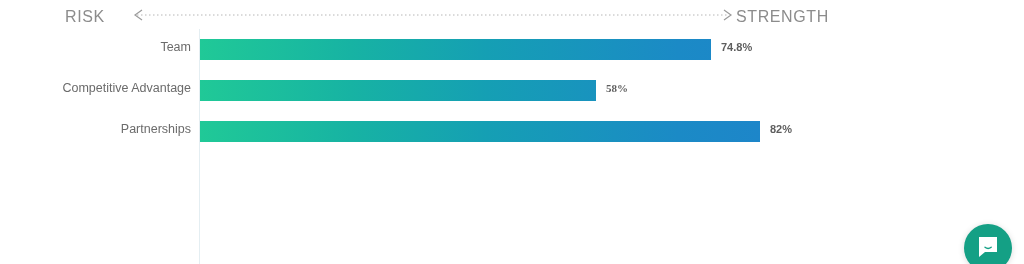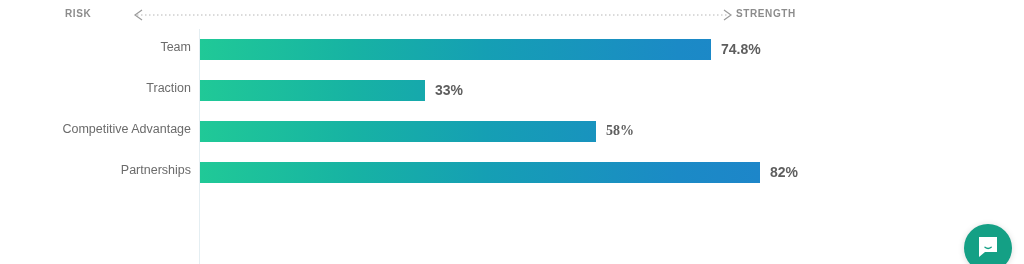--- a/index.html
+++ b/index.html
@@ -21,22 +21,22 @@
   .scale-header {
     position: absolute;
     left: 0;
     top: 0;
     width: 1024px;
     height: 29px;
     display: flex;
     align-items: center;
   }
   .scale-label {
-    font-size: 10px;
-    font-weight: bold;
+    font-size: 16px;
+    font-weight: normal;
     letter-spacing: 0.6px;
     color: #8c8c8c;
     white-space: nowrap;
     line-height: 1;
   }
   .scale-label.left {
     position: absolute;
     left: 65px;
     top: 9px;
   }
@@ -100,21 +100,21 @@
     height: 21px;
     
     background-image: linear-gradient(to right, #20c997 0%, #17b3a3 22%, #159fb4 42%, #1b8ac6 70%, #2080ce 100%);
     background-repeat: no-repeat;
     background-size: 683px 21px;
     background-position: left top;
   }
   .bar-value {
     position: absolute;
     top: 13px;
-    font-size: 14px;
+    font-size: 11px;
     font-weight: bold;
     color: #5e5e5e;
     white-space: nowrap;
     line-height: 1;
   }
 
   
   .chat-launcher {
     position: absolute;
     left: 964px;
@@ -148,27 +148,20 @@
   <div class="axis-line"></div>
   <div class="rows" id="rows">
       <div class="row">
         <div class="row-label">Team</div>
         <div class="bar-wrap" style="width: 511px;">
           <div class="bar" style="width: 511px;"></div>
         </div>
         <div class="bar-value" style="left: 721px;">74.8%</div>
       </div>
       <div class="row">
-        <div class="row-label">Traction</div>
-        <div class="bar-wrap" style="width: 225px;">
-          <div class="bar" style="width: 225px;"></div>
-        </div>
-        <div class="bar-value" style="left: 435px;">33%</div>
-      </div>
-      <div class="row">
         <div class="row-label">Competitive Advantage</div>
         <div class="bar-wrap" style="width: 396px;">
           <div class="bar" style="width: 396px;"></div>
         </div>
         <div class="bar-value" style="left: 606px; font-family: Liberation Serif, serif;">58%</div>
       </div>
       <div class="row">
         <div class="row-label">Partnerships</div>
         <div class="bar-wrap" style="width: 560px;">
           <div class="bar" style="width: 560px;"></div>

